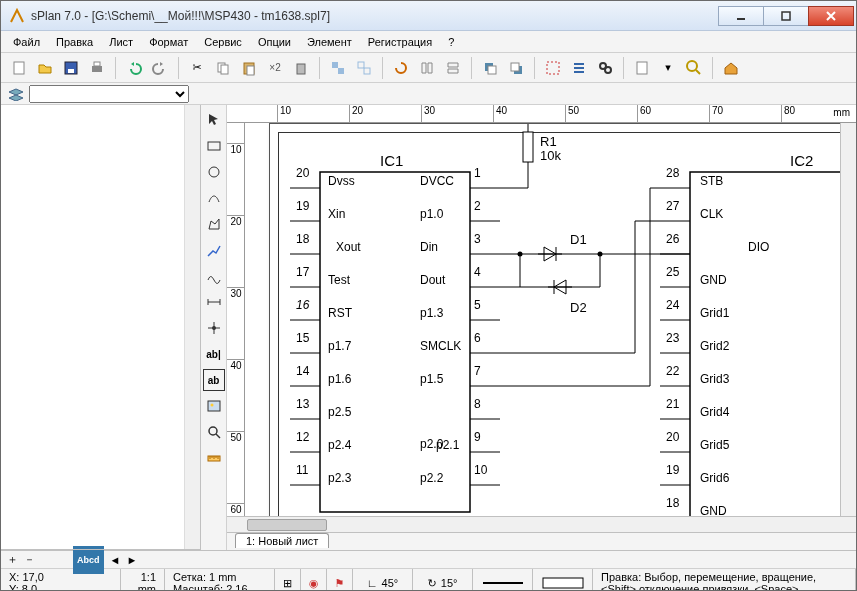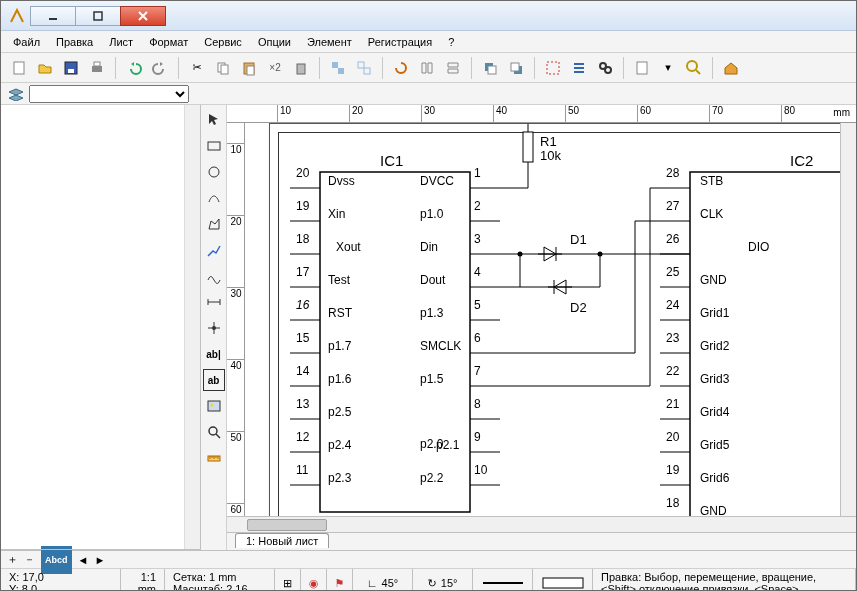--- a/index.html
+++ b/index.html
@@ -55,20 +55,21 @@
 </style>
 </head>
 <body>
 
 <div class="titlebar">
   <span class="icon">
     <svg width="16" height="16">
         <path d="M2 14 L8 2 L14 14" stroke="#d08000" stroke-width="2" fill="none"></path>
       </svg>
   </span>
+  <span class="title">sPlan 7.0 - [G:\Schemi\__Мой!!!\MSP430 - tm1638.spl7]</span>
   <div class="winbtns">
     <div class="winbtn">
         <svg width="10" height="10">
           <line x1="1" y1="8" x2="9" y2="8" stroke="#333" stroke-width="2"></line>
         </svg>
       </div>
     <div class="winbtn">
         <svg width="10" height="10">
           <rect x="1" y="1" width="8" height="8" stroke="#333" fill="none" stroke-width="1.5"></rect>
         </svg>
@@ -498,21 +499,21 @@
     <div class="sheettab">
       <div class="tab">1: Новый лист</div>
     </div>
   </div>
 </div>
 
 <div class="statusarea">
   <div class="iconrow">
     <span>＋</span>
     <span>－</span>
-    <span style="border:1px solid #37a;background:#37a;color:#fff;padding:8px 3px;font-size:9px;font-weight:bold;">Abcd</span>
+    <span style="border:1px solid #37a;background:#37a;color:#fff;padding:8px 3px;font-size:9px;font-weight:bold;margin-left:32px;">Abcd</span>
     <span>◄</span>
     <span>►</span>
   </div>
   <div class="statrow">
     <div class="statcell" style="width:120px;">
       <span>X: 17,0</span>
       <span>Y: 8,0</span>
     </div>
     <div class="statcell" style="width:44px;text-align:right;">
       <span>1:1</span>

